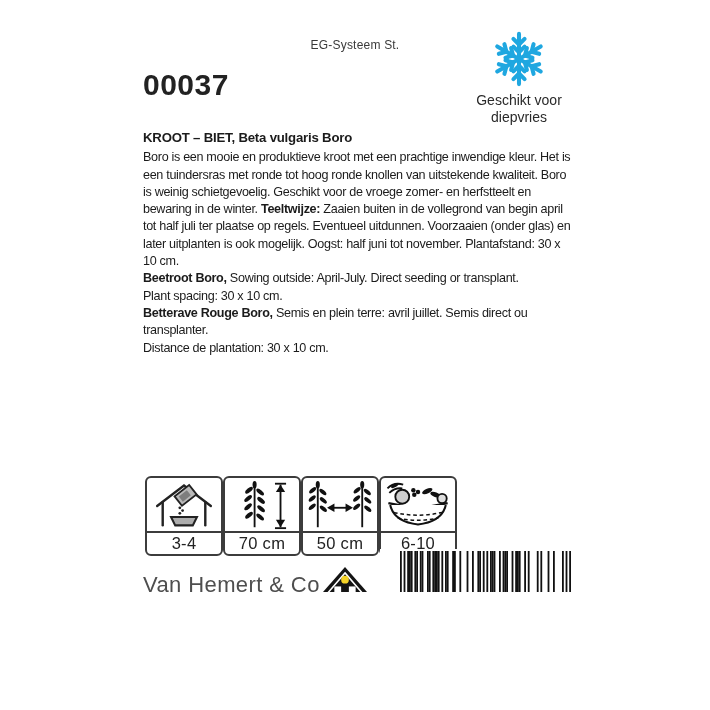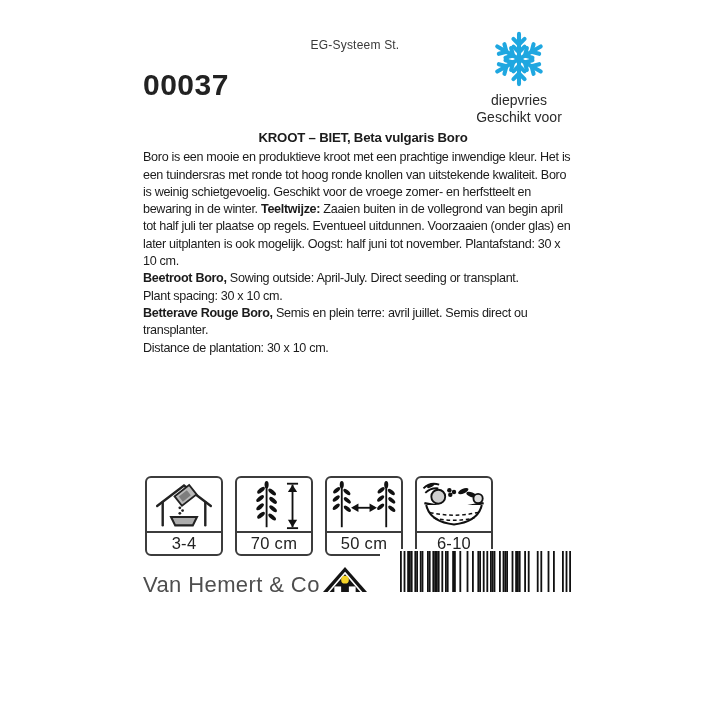--- a/index.html
+++ b/index.html
@@ -11,26 +11,26 @@
 
   .article-code{position:absolute;left:143px;top:68px;font-size:30px;font-weight:700;
                 color:#222;letter-spacing:0.5px;}
 
   .freezer{position:absolute;left:448px;top:30px;width:142px;text-align:center;}
   .freezer .snow{display:block;margin:0 auto 4px auto;}
   .freezer .ftxt{font-size:14px;line-height:17px;color:#2a2a2a;}
 
   .textblock{position:absolute;left:143px;top:129px;width:432px;
              font-size:12.6px;line-height:17.3px;letter-spacing:-0.32px;}
-  .textblock .title{font-weight:700;font-size:13.2px;margin:0 0 3px 8px;letter-spacing:-0.2px;text-align:center;}
+  .textblock .title{font-weight:700;font-size:13.2px;margin:0 0 3px 0;letter-spacing:-0.2px;}
   .textblock p{margin:0;}
   .textblock p.lang{}
   .textblock b{font-weight:700;text-align:center;}
 
-  .picto-row{position:absolute;left:145px;top:476px;width:426px;display:flex;gap:12px;}
+  .picto-row{position:absolute;left:145px;top:476px;width:426px;display:flex;gap:0;}
   .picto{width:78px;height:80px;border:2px solid #3c3c3c;border-radius:6px;
          box-sizing:border-box;background:#fff;display:flex;flex-direction:column;}
   .picto-icon{height:53px;border-bottom:2px solid #3c3c3c;display:flex;
               align-items:center;justify-content:center;}
   .picto-label{flex:1;display:flex;align-items:center;justify-content:center;
                font-size:16.5px;color:#222;letter-spacing:0.3px;}
 
   .brand-name{position:absolute;left:143px;top:572px;width:170px;font-size:22px;
               color:#4e4e4e;letter-spacing:0.4px;white-space:nowrap;}
   .brand-line{position:absolute;left:143px;top:599px;width:167px;height:2px;background:#8bca9d;}
@@ -60,22 +60,22 @@
         <line x1="29" y1="14" x2="34.8" y2="8.2"></line>
         <line x1="29" y1="22" x2="23.2" y2="16.2"></line>
         <line x1="29" y1="22" x2="34.8" y2="16.2"></line>
       </g>
       <use href="#snow-arm" transform="rotate(60 29 29)"></use>
       <use href="#snow-arm" transform="rotate(120 29 29)"></use>
       <use href="#snow-arm" transform="rotate(180 29 29)"></use>
       <use href="#snow-arm" transform="rotate(240 29 29)"></use>
       <use href="#snow-arm" transform="rotate(300 29 29)"></use>
     </svg>
+    <div class="ftxt">Geschikt voor</div>
     <div class="ftxt">diepvries</div>
-    <div class="ftxt">Geschikt voor</div>
   </div>
 
   <div class="textblock">
     <div class="title">KROOT – BIET, Beta vulgaris Boro</div>
     <p><span>Boro is een mooie en produktieve kroot met een prachtige inwendige kleur. Het is een tuindersras met ronde tot hoog ronde knollen van uitstekende kwaliteit. Boro is weinig schietgevoelig. Geschikt voor de vroege zomer- en herfstteelt en bewaring in de winter. </span><b>Teeltwijze:</b><span> Zaaien buiten in de vollegrond van begin april tot half juli ter plaatse op regels. Eventueel uitdunnen. Voorzaaien (onder glas) en later uitplanten is ook mogelijk. Oogst: half juni tot november. Plantafstand: 30 x 10 cm.</span></p>
 
     <p class="lang"><b>Beetroot Boro,</b><span> Sowing outside: April-July. Direct seeding or transplant.</span><br><span>Plant spacing: 30 x 10 cm.</span></p>
 
 
     <p class="lang"><b>Betterave Rouge Boro,</b><span> Semis en plein terre: avril juillet. Semis direct ou transplanter.</span><br><span>Distance de plantation: 30 x 10 cm.</span></p>

